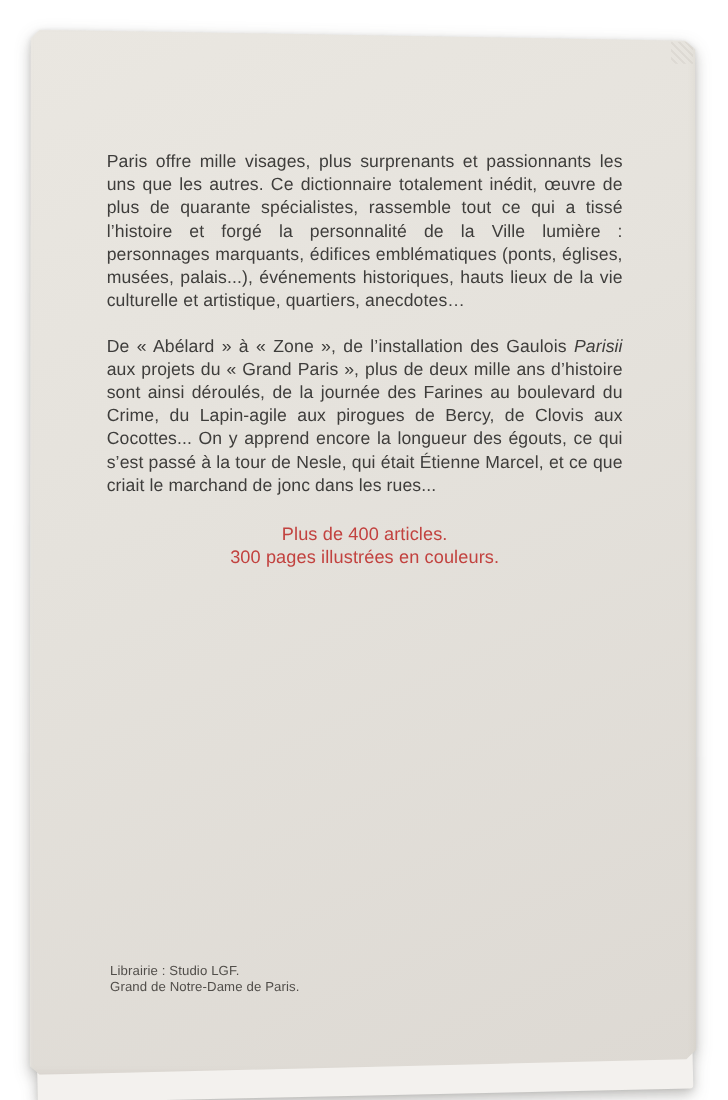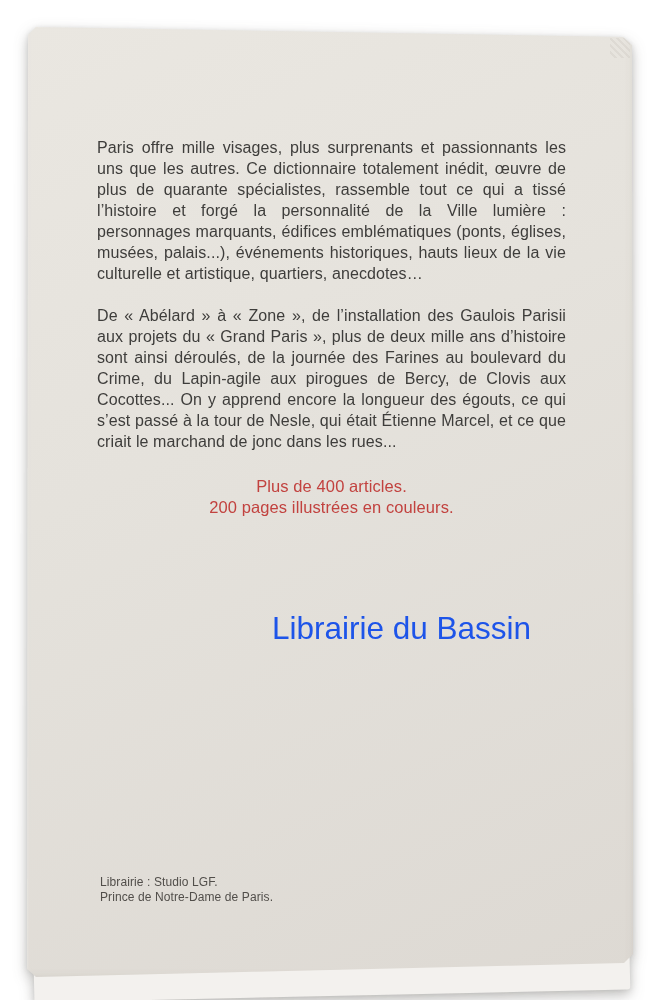--- a/index.html
+++ b/index.html
@@ -73,20 +73,21 @@
     font-size: 16px;
     line-height: 21px;
     text-align: justify;
     letter-spacing: 0.1px;
     color: #3e3d3b;
   }
   .text-block p.para2 {
     margin-top: 21px;
   }
   .text-block .ital {
+    font-style: italic;
   }
   .highlight {
     margin-top: 24px;
   }
   .highlight p {
     text-align: center;
     color: #c2423f;
     font-size: 16.5px;
     line-height: 21px;
   }
@@ -119,25 +120,24 @@
     <div class="cover">
       <div class="corner-wear"></div>
 
       <div class="text-block">
         <p class="para1">Paris offre mille visages, plus surprenants et passionnants les uns que les autres. Ce dictionnaire totalement inédit, œuvre de plus de quarante spécialistes, rassemble tout ce qui a tissé l’histoire et forgé la personnalité de la Ville lumière : personnages marquants, édifices emblématiques (ponts, églises, musées, palais...), événements historiques, hauts lieux de la vie culturelle et artistique, quartiers, anecdotes…</p>
 
         <p class="para2"><span>De « Abélard » à « Zone », de l’installation des Gaulois </span><span class="ital">Parisii</span><span> aux projets du « Grand Paris », plus de deux mille ans d’histoire sont ainsi déroulés, de la journée des Farines au boulevard du Crime, du Lapin-agile aux pirogues de Bercy, de Clovis aux Cocottes... On y apprend encore la longueur des égouts, ce qui s’est passé à la tour de Nesle, qui était Étienne Marcel, et ce que criait le marchand de jonc dans les rues...</span></p>
 
         <div class="highlight">
           <p>Plus de 400 articles.</p>
-          <p>200 pages illustrées en couleurs.</p>
+          <p>300 pages illustrées en couleurs.</p>
         </div>
       </div>
 
-      <div class="watermark">Librairie du Bassin</div>
 
       <div class="credits">
         <div>Librairie : Studio LGF.</div>
-        <div>Prince de Notre-Dame de Paris.</div>
+        <div>Grand de Notre-Dame de Paris.</div>
       </div>
     </div>
   </div>
 </div>
 
 </body></html>

